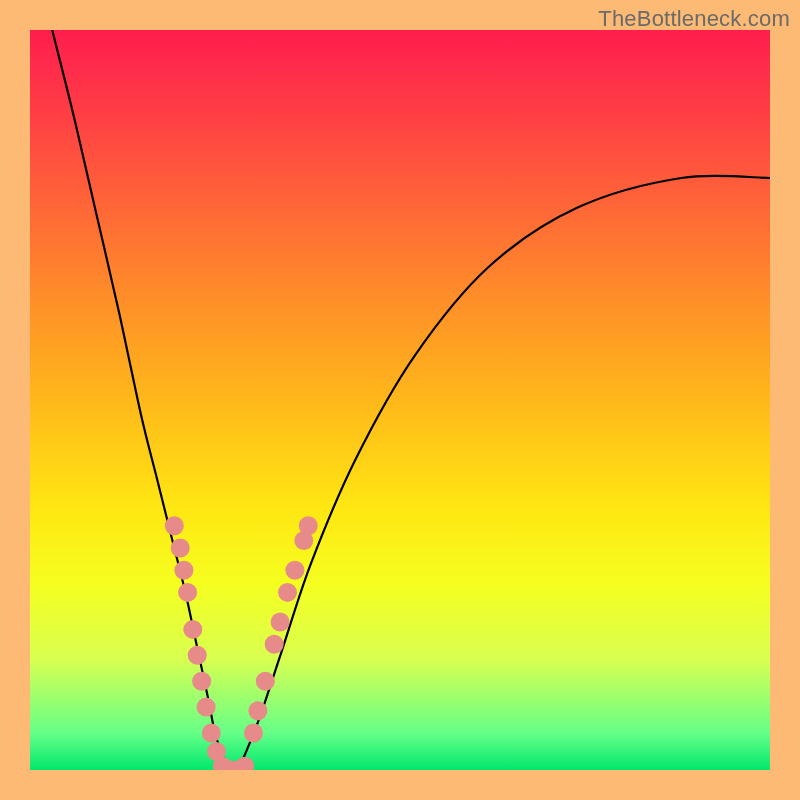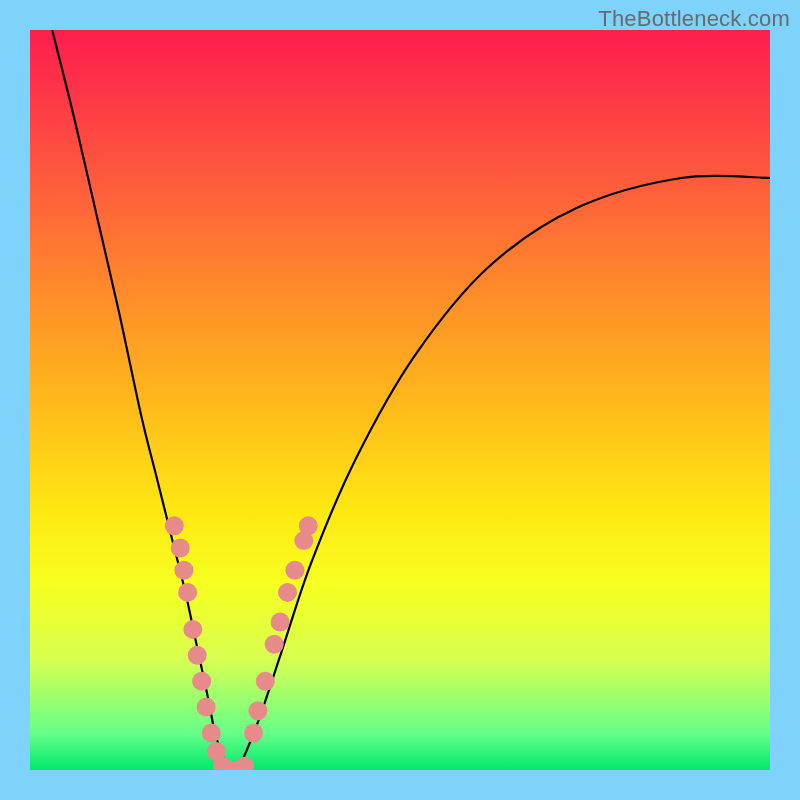--- a/index.html
+++ b/index.html
@@ -1,21 +1,21 @@
 <!DOCTYPE html>
 <html><head>
 <meta charset="utf-8">
 <style>
   * { margin: 0; padding: 0; box-sizing: border-box; }
   html, body { width: 800px; height: 800px; overflow: hidden; background: #000; }
   .frame {
     position: relative;
     width: 800px;
     height: 800px;
-    background: #7dd3fc;
+    background: #fdba74;
   }
   .plot-area {
     position: absolute;
     left: 30px;
     top: 30px;
     width: 740px;
     height: 740px;
     background: linear-gradient(to bottom,
       #ff1e4d 0%,
       #ff3448 8%,

